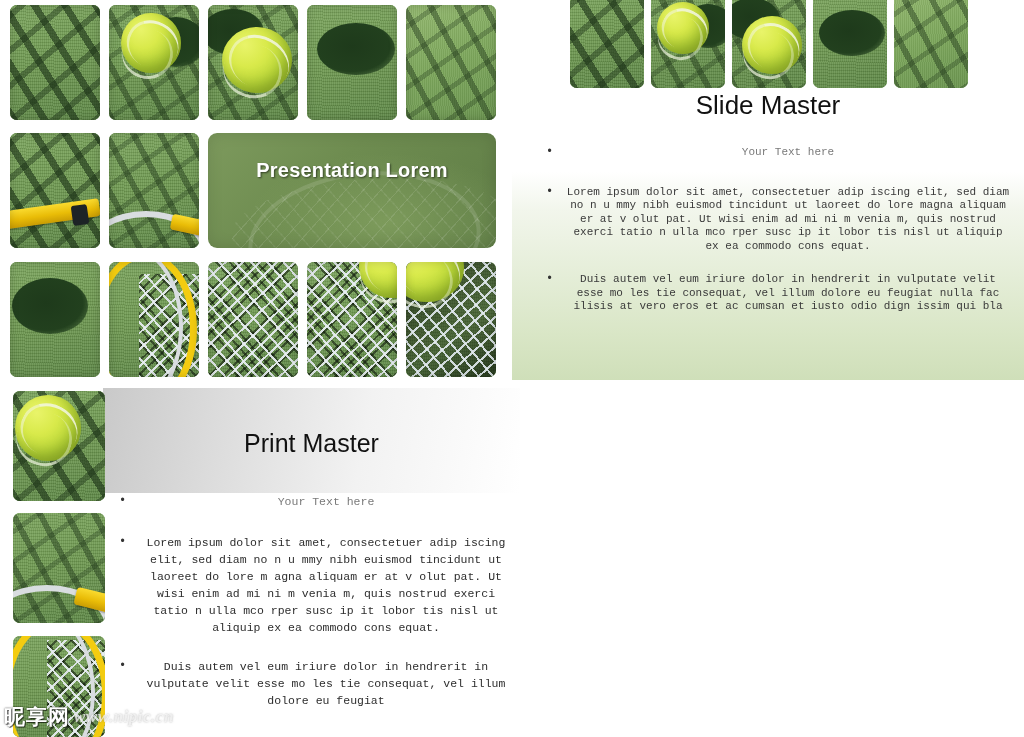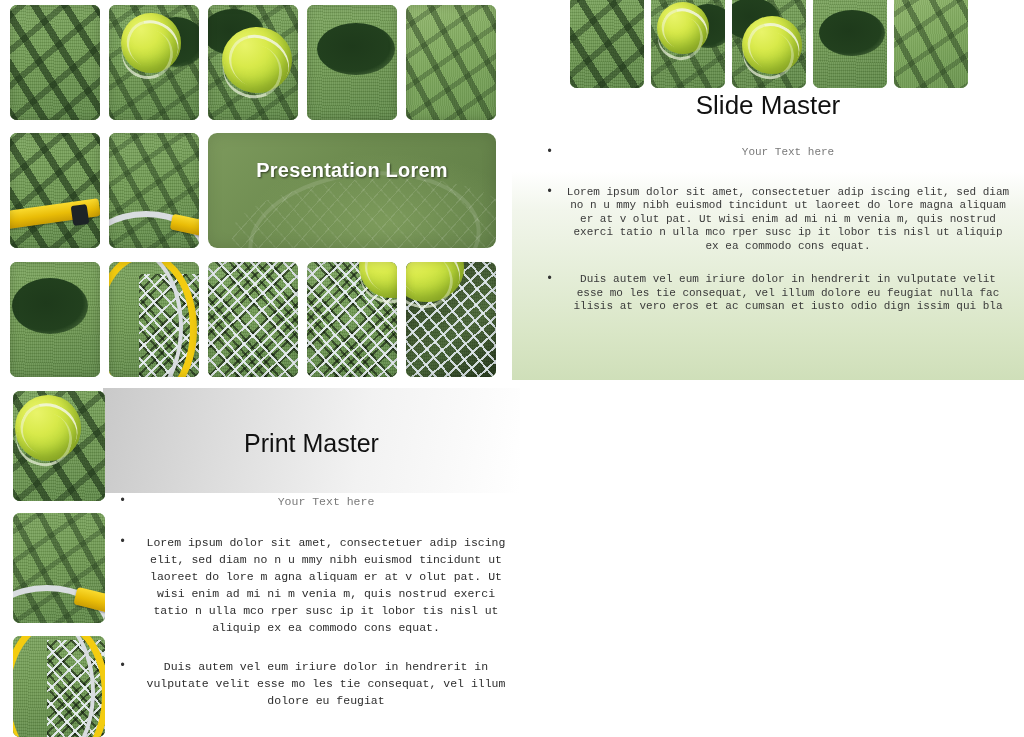--- a/index.html
+++ b/index.html
@@ -343,15 +343,19 @@
 
     <div class="pm-title">Print Master</div>
 
     <ul class="body-list" style="left:105px;top:108px;width:400px;font-size:11.5px;line-height:17px;">
       <li class="lead"><span>Your Text here</span></li>
       <li style="margin-top:24px;color:#2e2e2e;"><span>Lorem ipsum dolor sit amet, consectetuer adip iscing elit, sed diam no n u mmy nibh euismod tincidunt ut laoreet do lore m agna aliquam er at v olut pat. Ut wisi enim ad mi ni m venia m, quis nostrud exerci tatio n ulla mco rper susc ip it lobor tis nisl ut aliquip ex ea commodo cons equat.</span></li>
       <li style="margin-top:22px;color:#2e2e2e;"><span>Duis autem vel eum iriure dolor in hendrerit in vulputate velit esse mo les tie consequat, vel illum dolore eu feugiat</span></li>
     </ul>
   </div>
 
+  <div id="watermark">
+    <span class="cn">昵享网</span>
+    <span class="url">www.nipic.cn</span>
+  </div>
 
 
 </div>
 
 </body></html>

